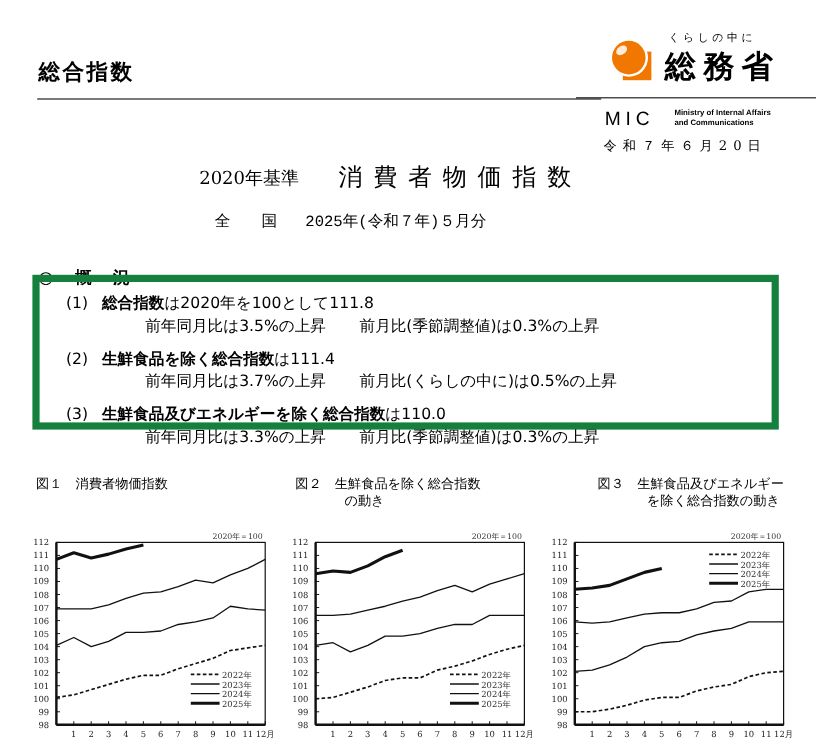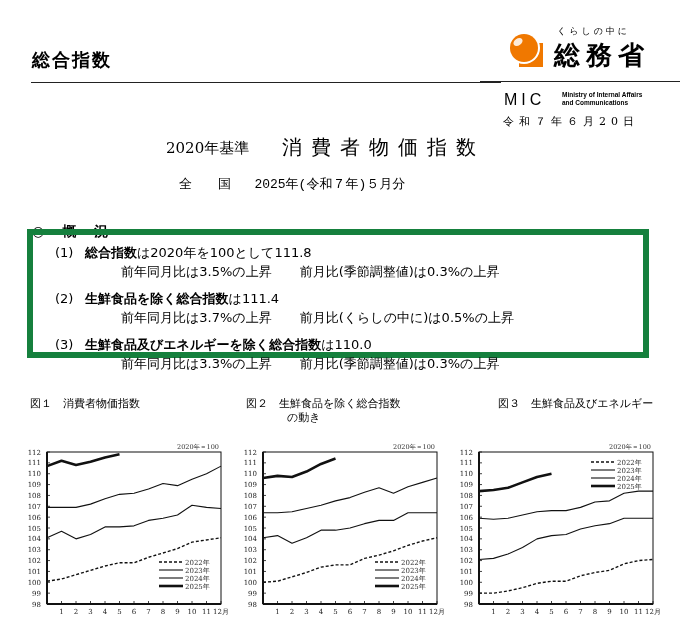--- a/index.html
+++ b/index.html
@@ -80,20 +80,21 @@
 
 <div class="abs fig-title" style="left:30px; top:397px;">
   <div>図１　消費者物価指数</div>
 </div>
 <div class="abs fig-title" style="left:246px; top:397px;">
   <div>図２　生鮮食品を除く総合指数</div>
   <div style="padding-left:41px">の動き</div>
 </div>
 <div class="abs fig-title" style="left:462px; top:397px;margin-left:36px;">
   <div>図３　生鮮食品及びエネルギー</div>
+  <div style="padding-left:41px">を除く総合指数の動き</div>
 </div>
 
 <svg class="abs chart" id="chart-0" style="left:20px; top:440px;" width="215" height="187">
     <text x="199" y="9" font-size="6.5" text-anchor="end" fill="#333">2020年＝100</text>
     <rect x="27" y="12" width="174" height="152" fill="none" stroke="#111" stroke-width="1"></rect>
     <line x1="27" y1="164" x2="201" y2="164" stroke="#111" stroke-width="2"></line>
     <line x1="27" y1="12" x2="27" y2="164" stroke="#111" stroke-width="2"></line>
     <line x1="27" y1="164" x2="30" y2="164" stroke="#111" stroke-width="0.8"></line>
     <text x="21" y="166.5" font-size="7" text-anchor="end" fill="#222">98</text>
     <line x1="27" y1="153.14285714285714" x2="30" y2="153.14285714285714" stroke="#111" stroke-width="0.8"></line>

